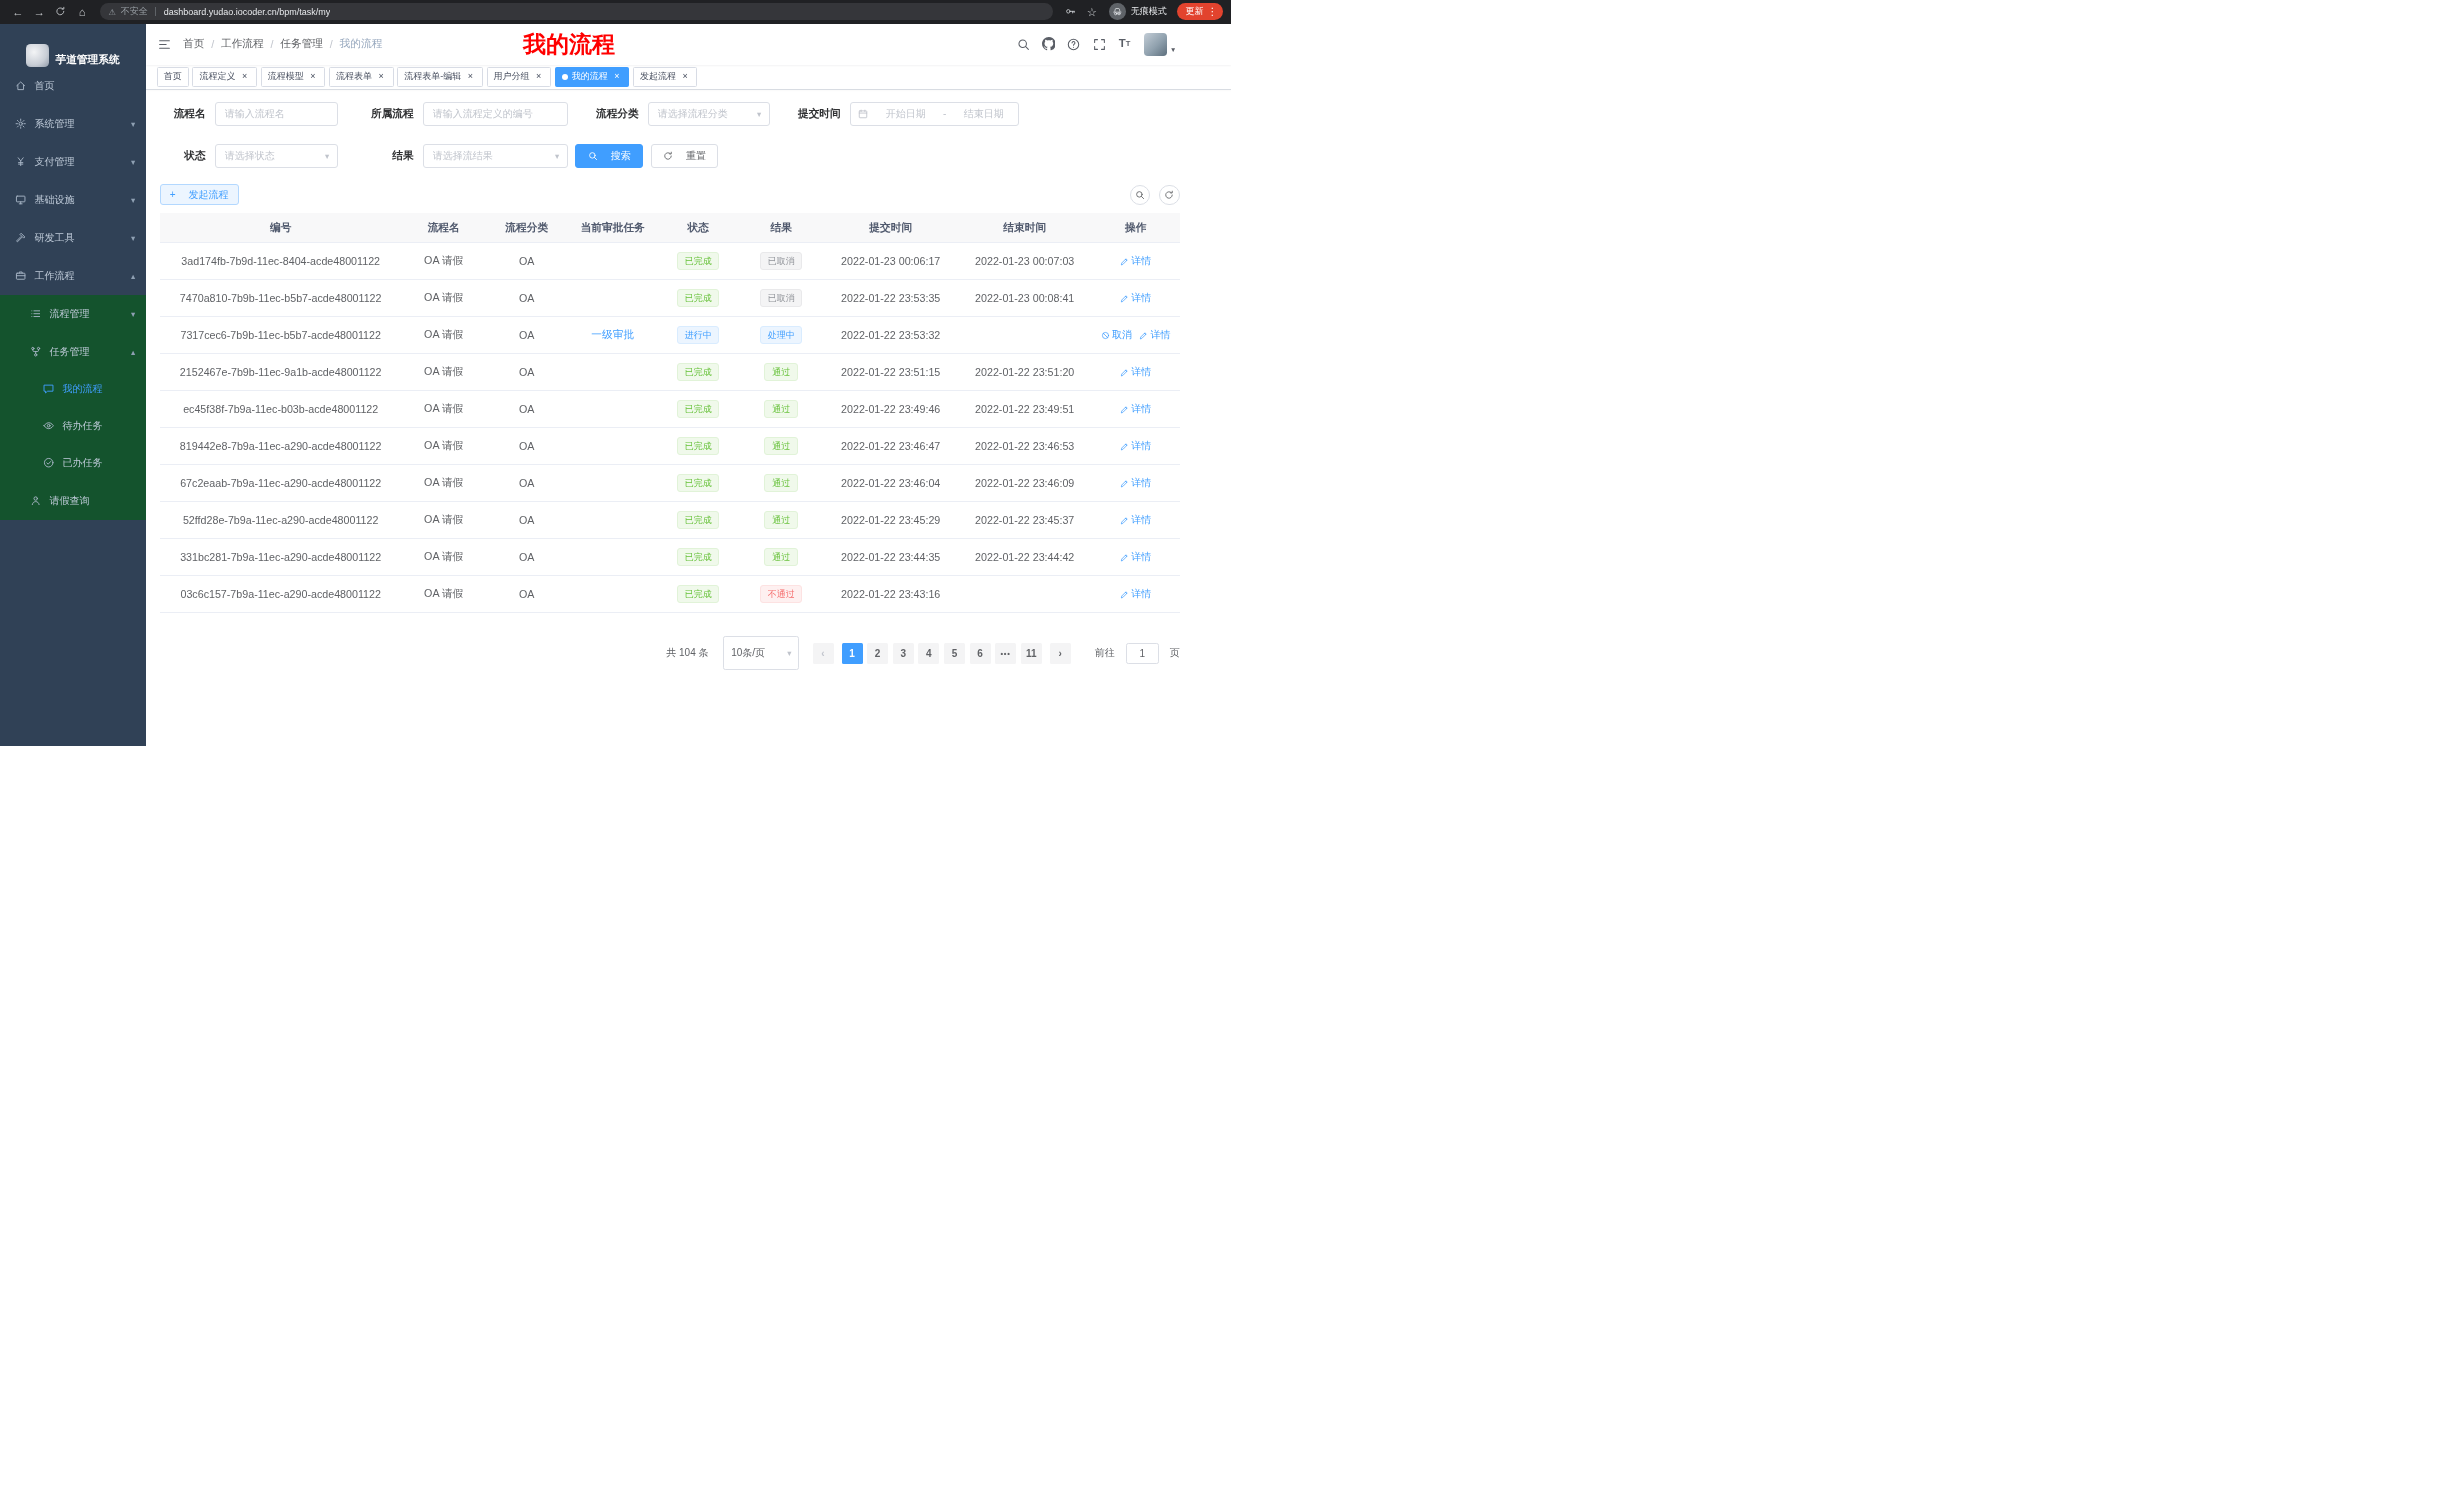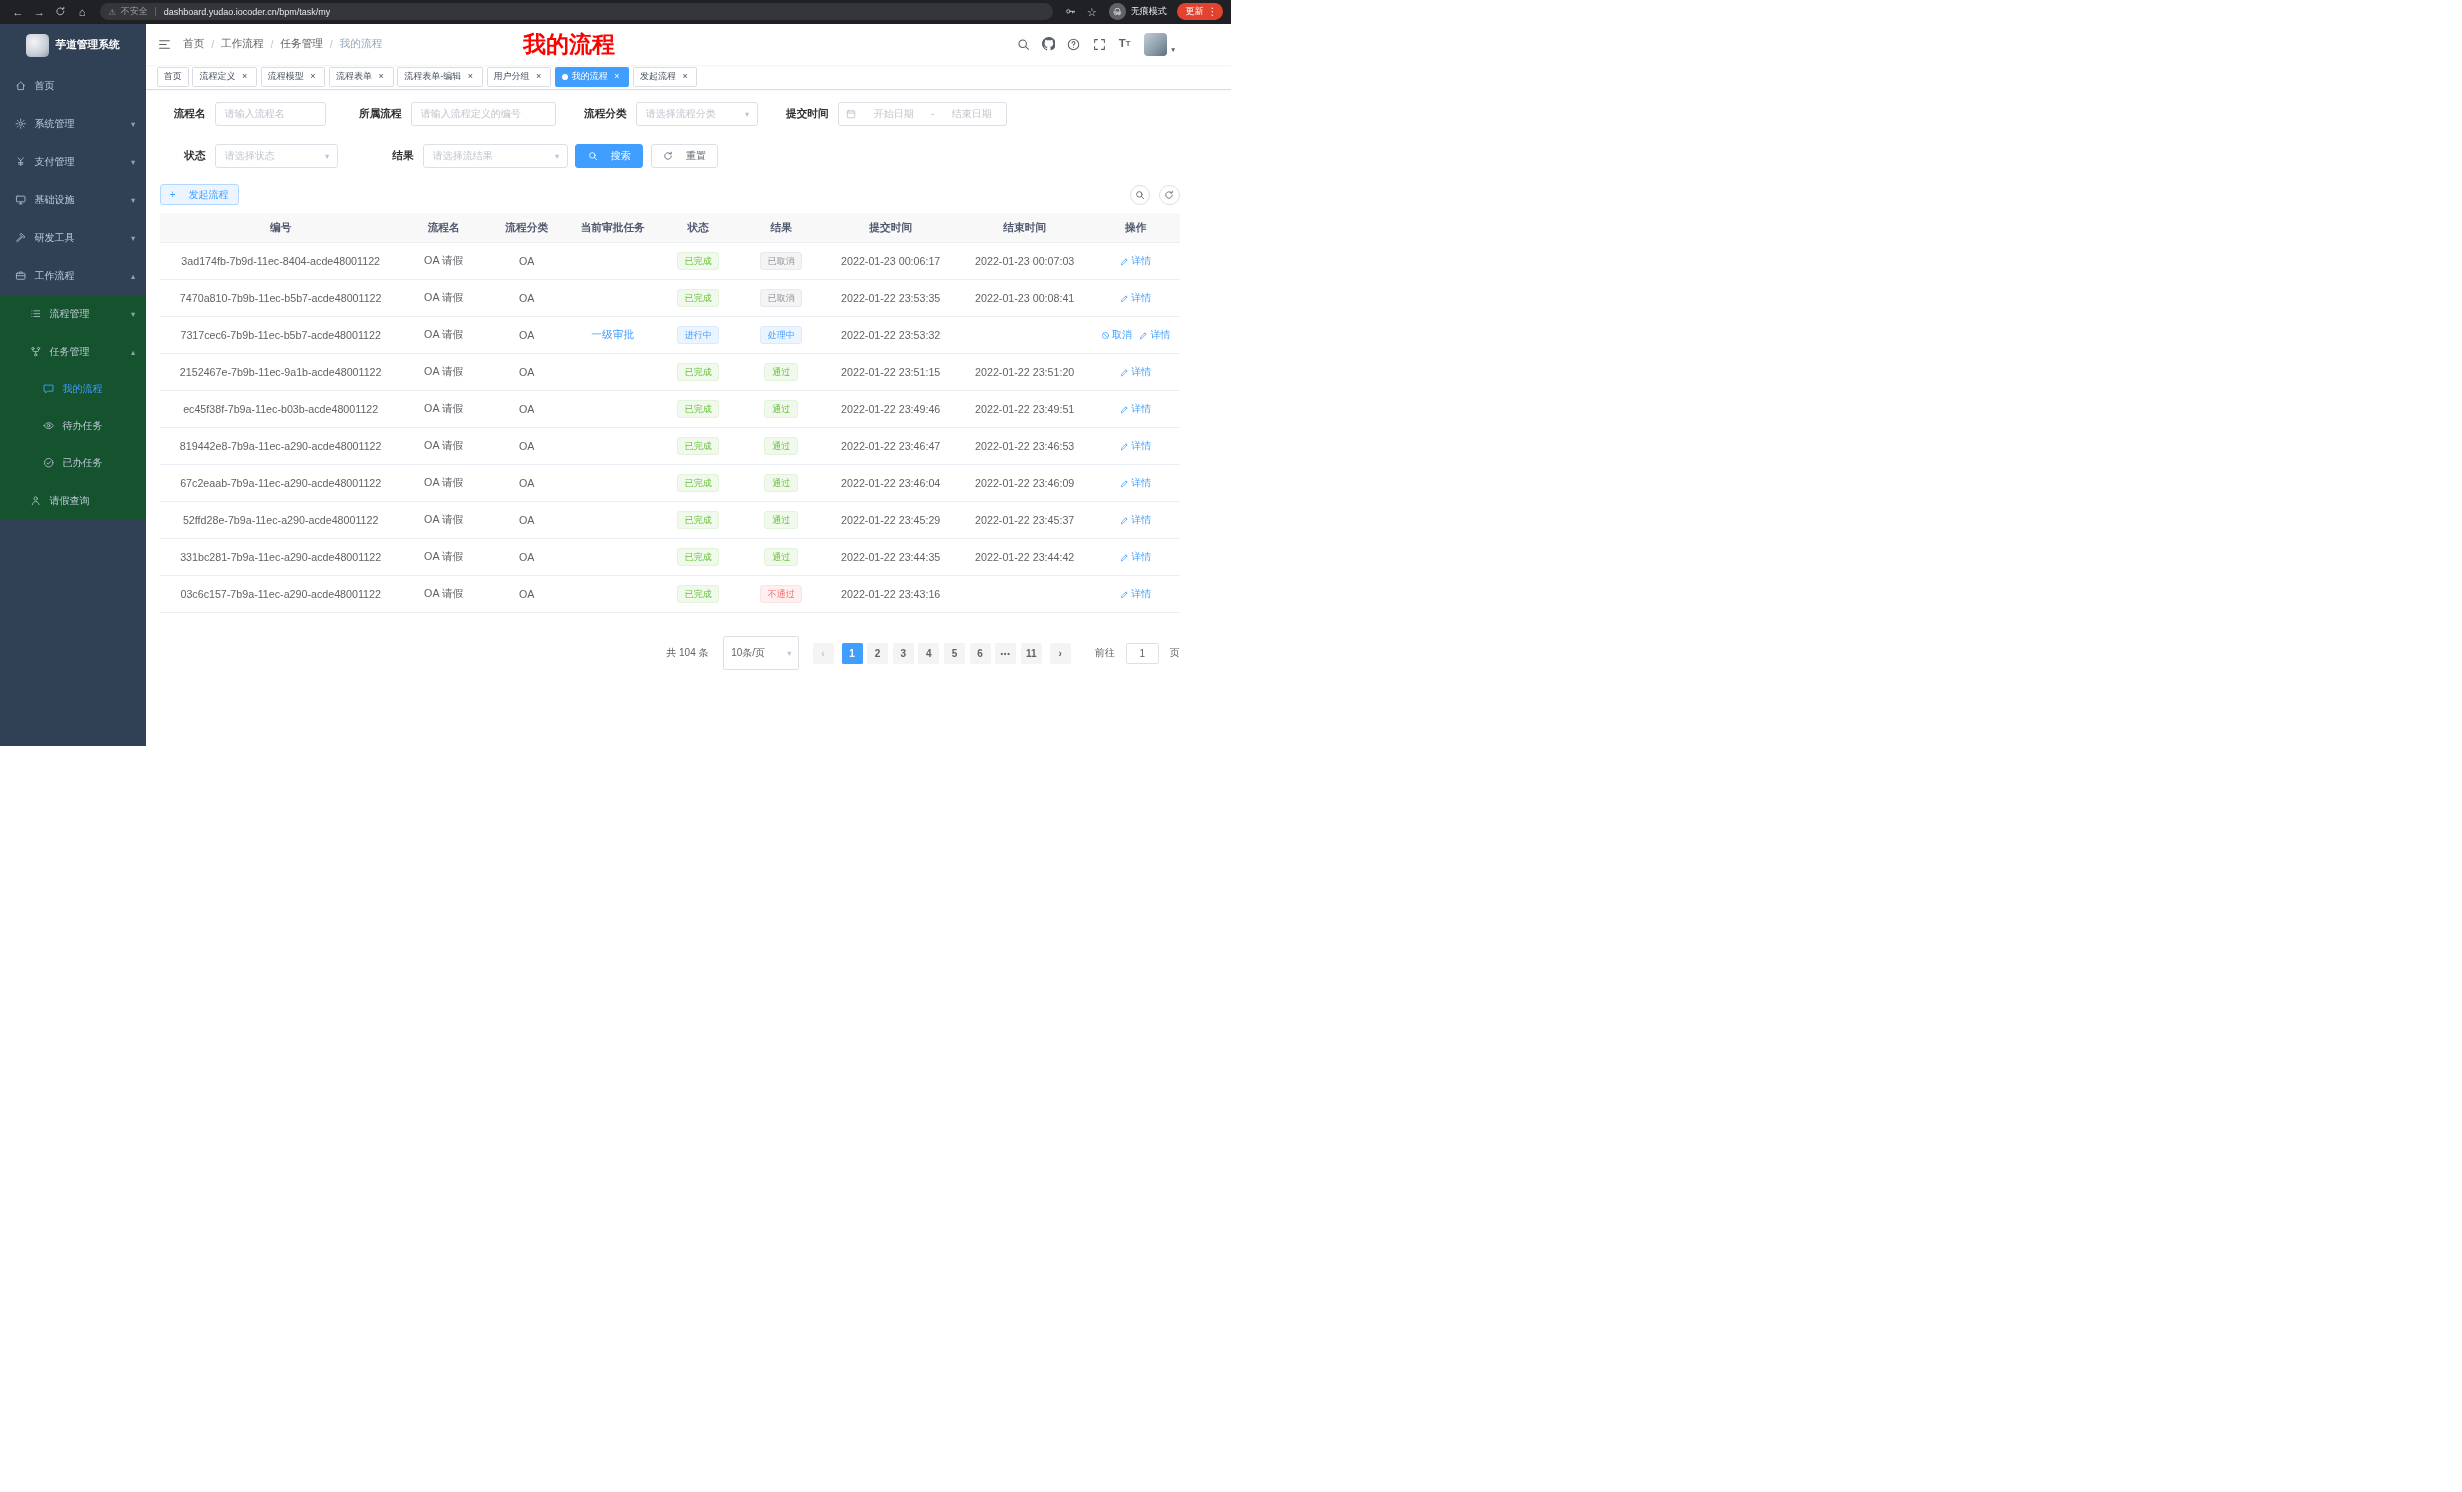--- a/index.html
+++ b/index.html
@@ -15,21 +15,21 @@
 .url-sep{width:0.8px;height:9px;background:#5f6368;margin:0 3px}
 .url-text{color:#e8eaed;font-size:9px;white-space:nowrap;overflow:hidden}
 .incog{display:flex;align-items:center;gap:4.6px;color:#e8eaed;font-size:9px;margin:0 6px;white-space:nowrap}
 .incog-circle{width:16.7px;height:16.7px;border-radius:50%;background:#5f6368;display:flex;align-items:center;justify-content:center}
 .update-pill{height:16.7px;background:#e2432e;border-radius:8.4px;color:#fff;display:flex;align-items:center;gap:3.8px;padding:0 6px 0 8.4px;font-size:9px;margin-left:3px;cursor:pointer;white-space:nowrap}
 .update-pill .dots{font-size:10px}
 
 
 .app{display:flex;height:723px}
 .sidebar{width:146px;background:#304156;flex:0 0 auto;overflow:hidden}
-.logo-row{height:43px;display:flex;align-items:center;justify-content:center;gap:6px}
+.logo-row{height:43px;display:flex;align-items:flex-end;justify-content:center;gap:6px}
 .logo-img{width:23px;height:23px;border-radius:4.6px;background:radial-gradient(circle at 35% 35%,#f3f4f6,#c9ced6 60%,#8e99a8);flex:0 0 auto}
 .logo-title{color:#fff;font-size:10.7px;font-weight:700;white-space:nowrap}
 .menu-item{height:38px;display:flex;align-items:center;padding:0 10.7px 0 15px;gap:7.6px;color:#bfcbd9;font-size:10px;cursor:pointer;white-space:nowrap}
 .m-ico{width:12px;height:12px;display:flex;align-items:center;justify-content:center;color:#a8b6c7;flex:0 0 auto}
 .m-svg{width:11.4px;height:11.4px;stroke:currentColor;fill:none;stroke-width:1.3;stroke-linecap:round;stroke-linejoin:round}
 .chev{margin-left:auto;font-size:8.4px;color:#8fa0b3}
 .submenu{background:#14532d}
 .submenu .menu-item{padding-left:30px}
 .submenu .menu-item.nested{padding-left:43px;height:37px}
 .menu-item.active,.menu-item.active .m-ico{color:#409EFF}
@@ -390,21 +390,21 @@
           <span class="tab-label">发起流程</span>
           <i class="tab-x" data-show="true">×</i>
         </span>
       </div>
 
     <div class="content">
 
       <div class="frow r1">
         <div class="fgroup">
           <span class="flabel w60">流程名</span>
-          <input class="inp" style="width: 111px;" placeholder="请输入流程名">
+          <input class="inp" style="width: 123px;" placeholder="请输入流程名">
         </div>
         <div class="fgroup">
           <span class="flabel w76">所属流程</span>
           <input class="inp" style="width: 145px;" placeholder="请输入流程定义的编号">
         </div>
         <div class="fgroup">
           <span class="flabel w70">流程分类</span>
           <div class="sel" style="width:122px">
             <span class="ph">请选择流程分类</span>
             <span class="caret">▾</span>

